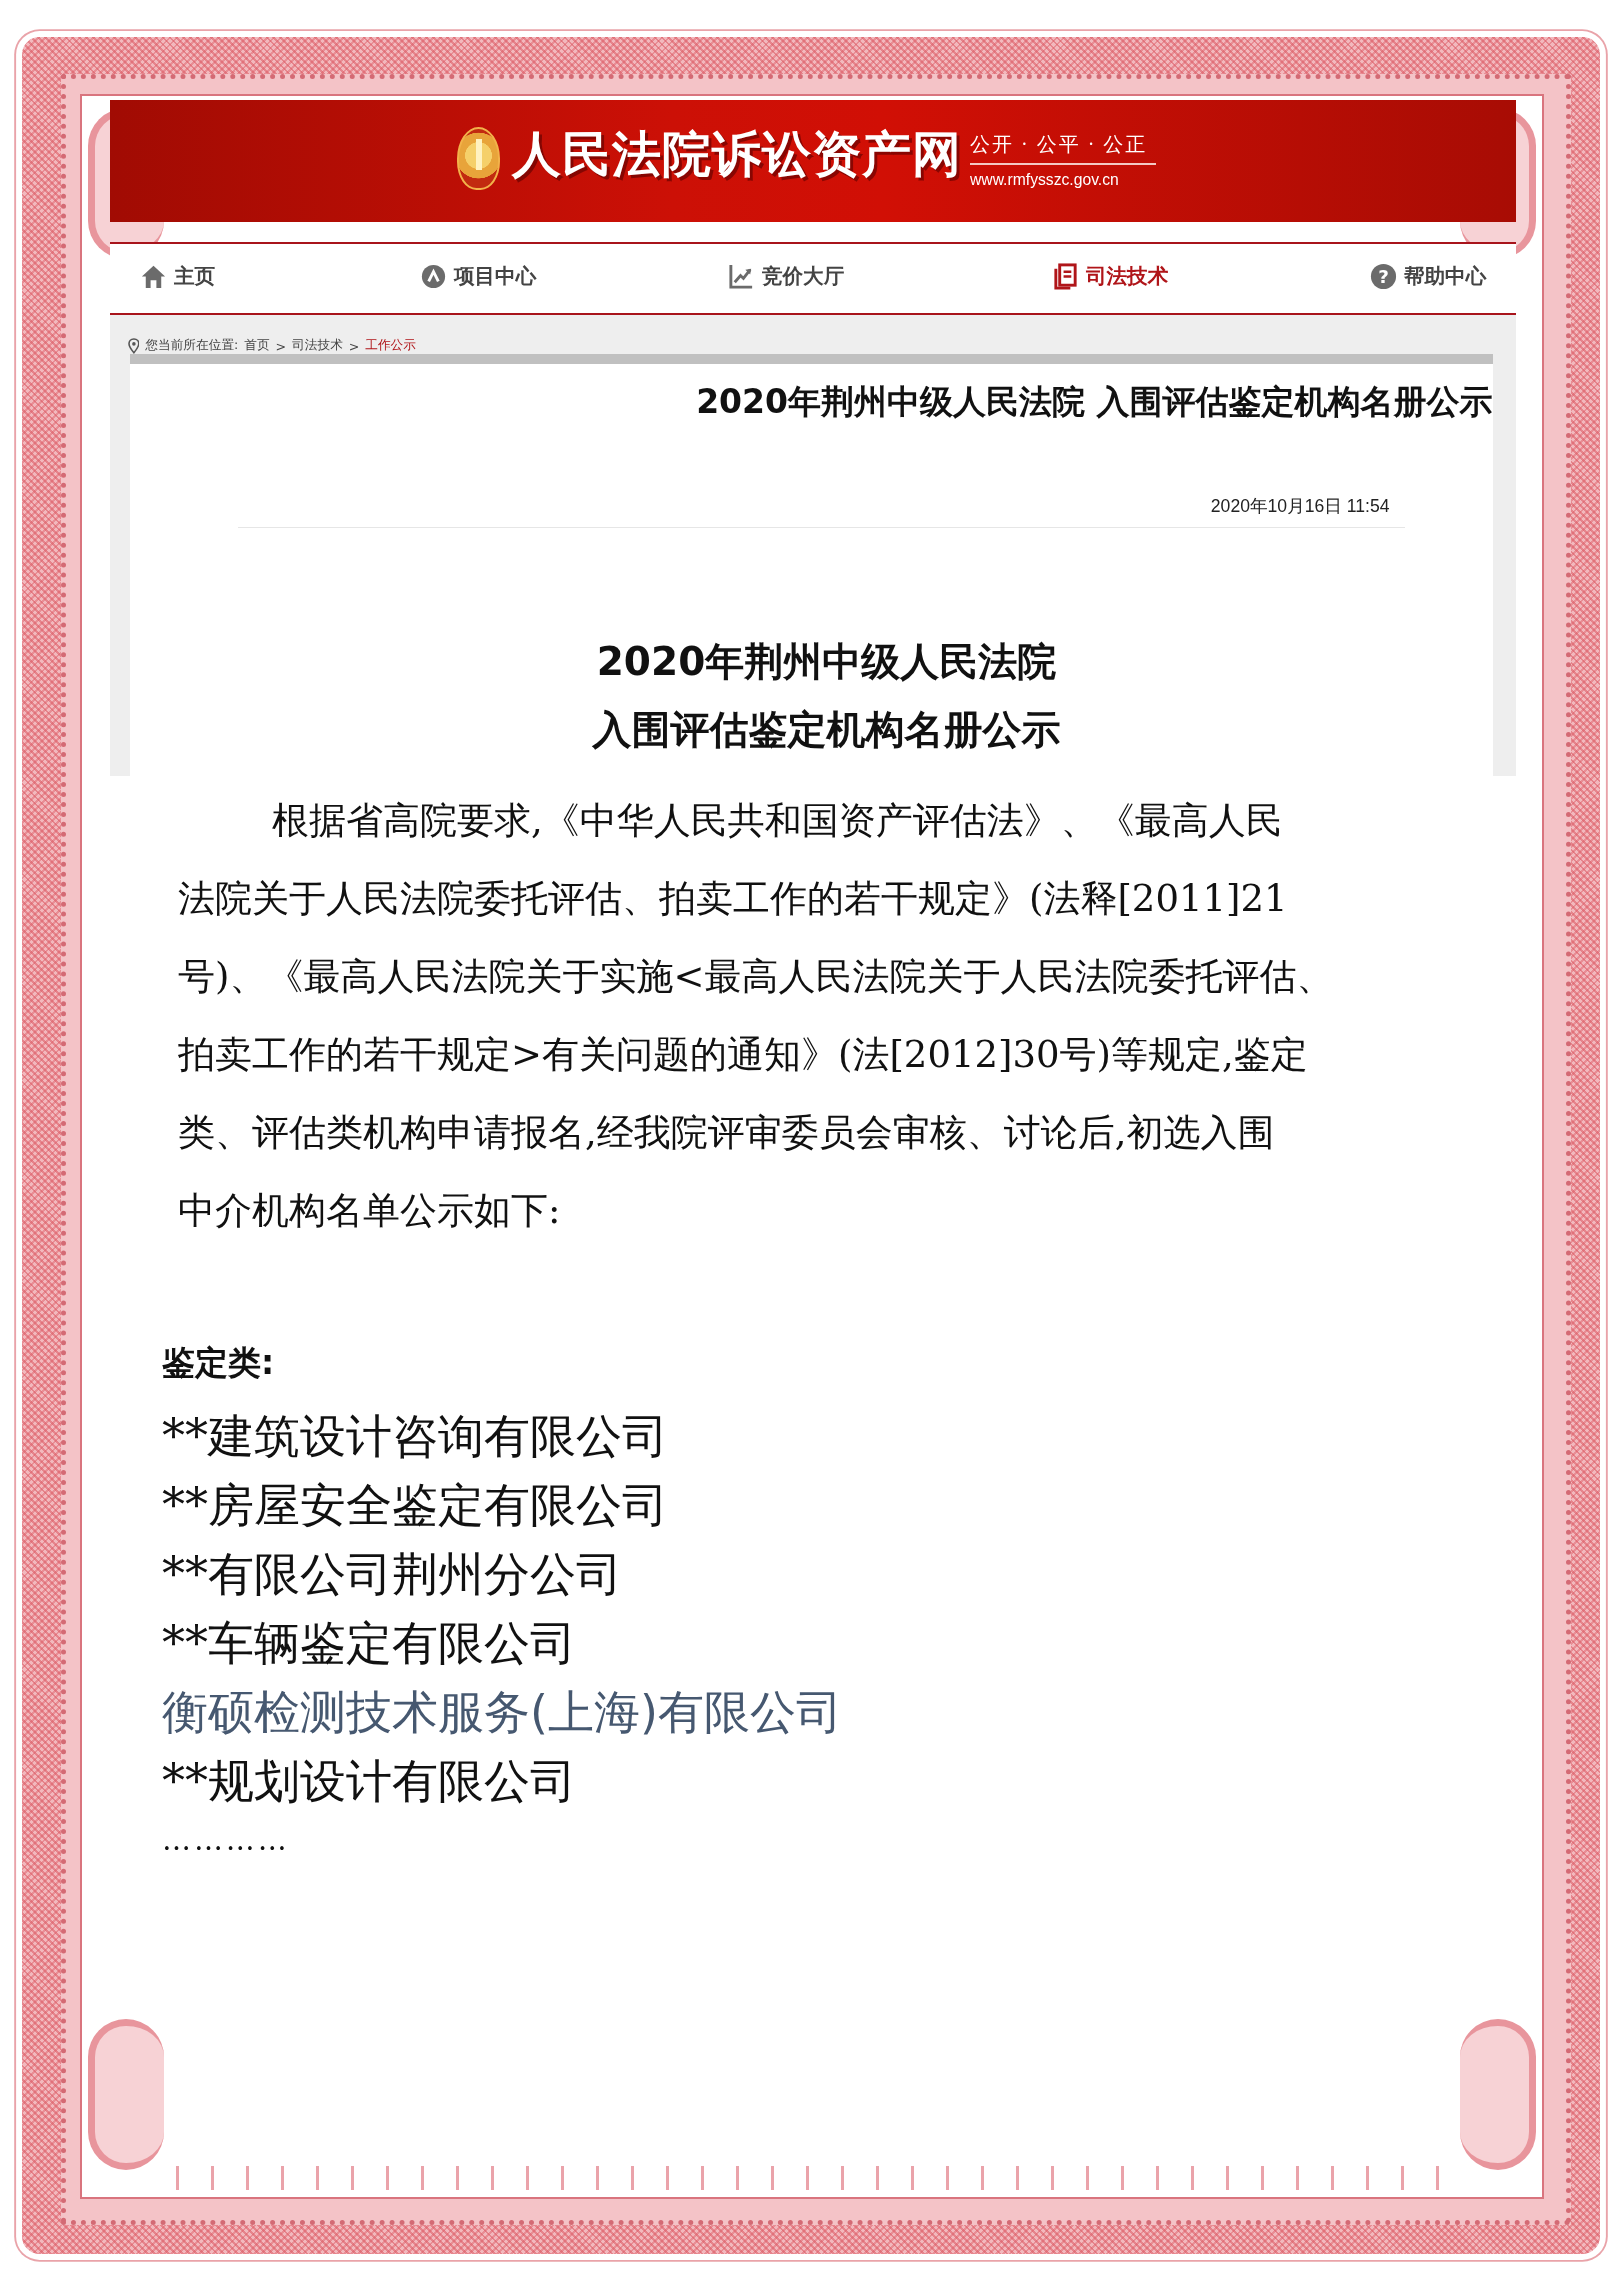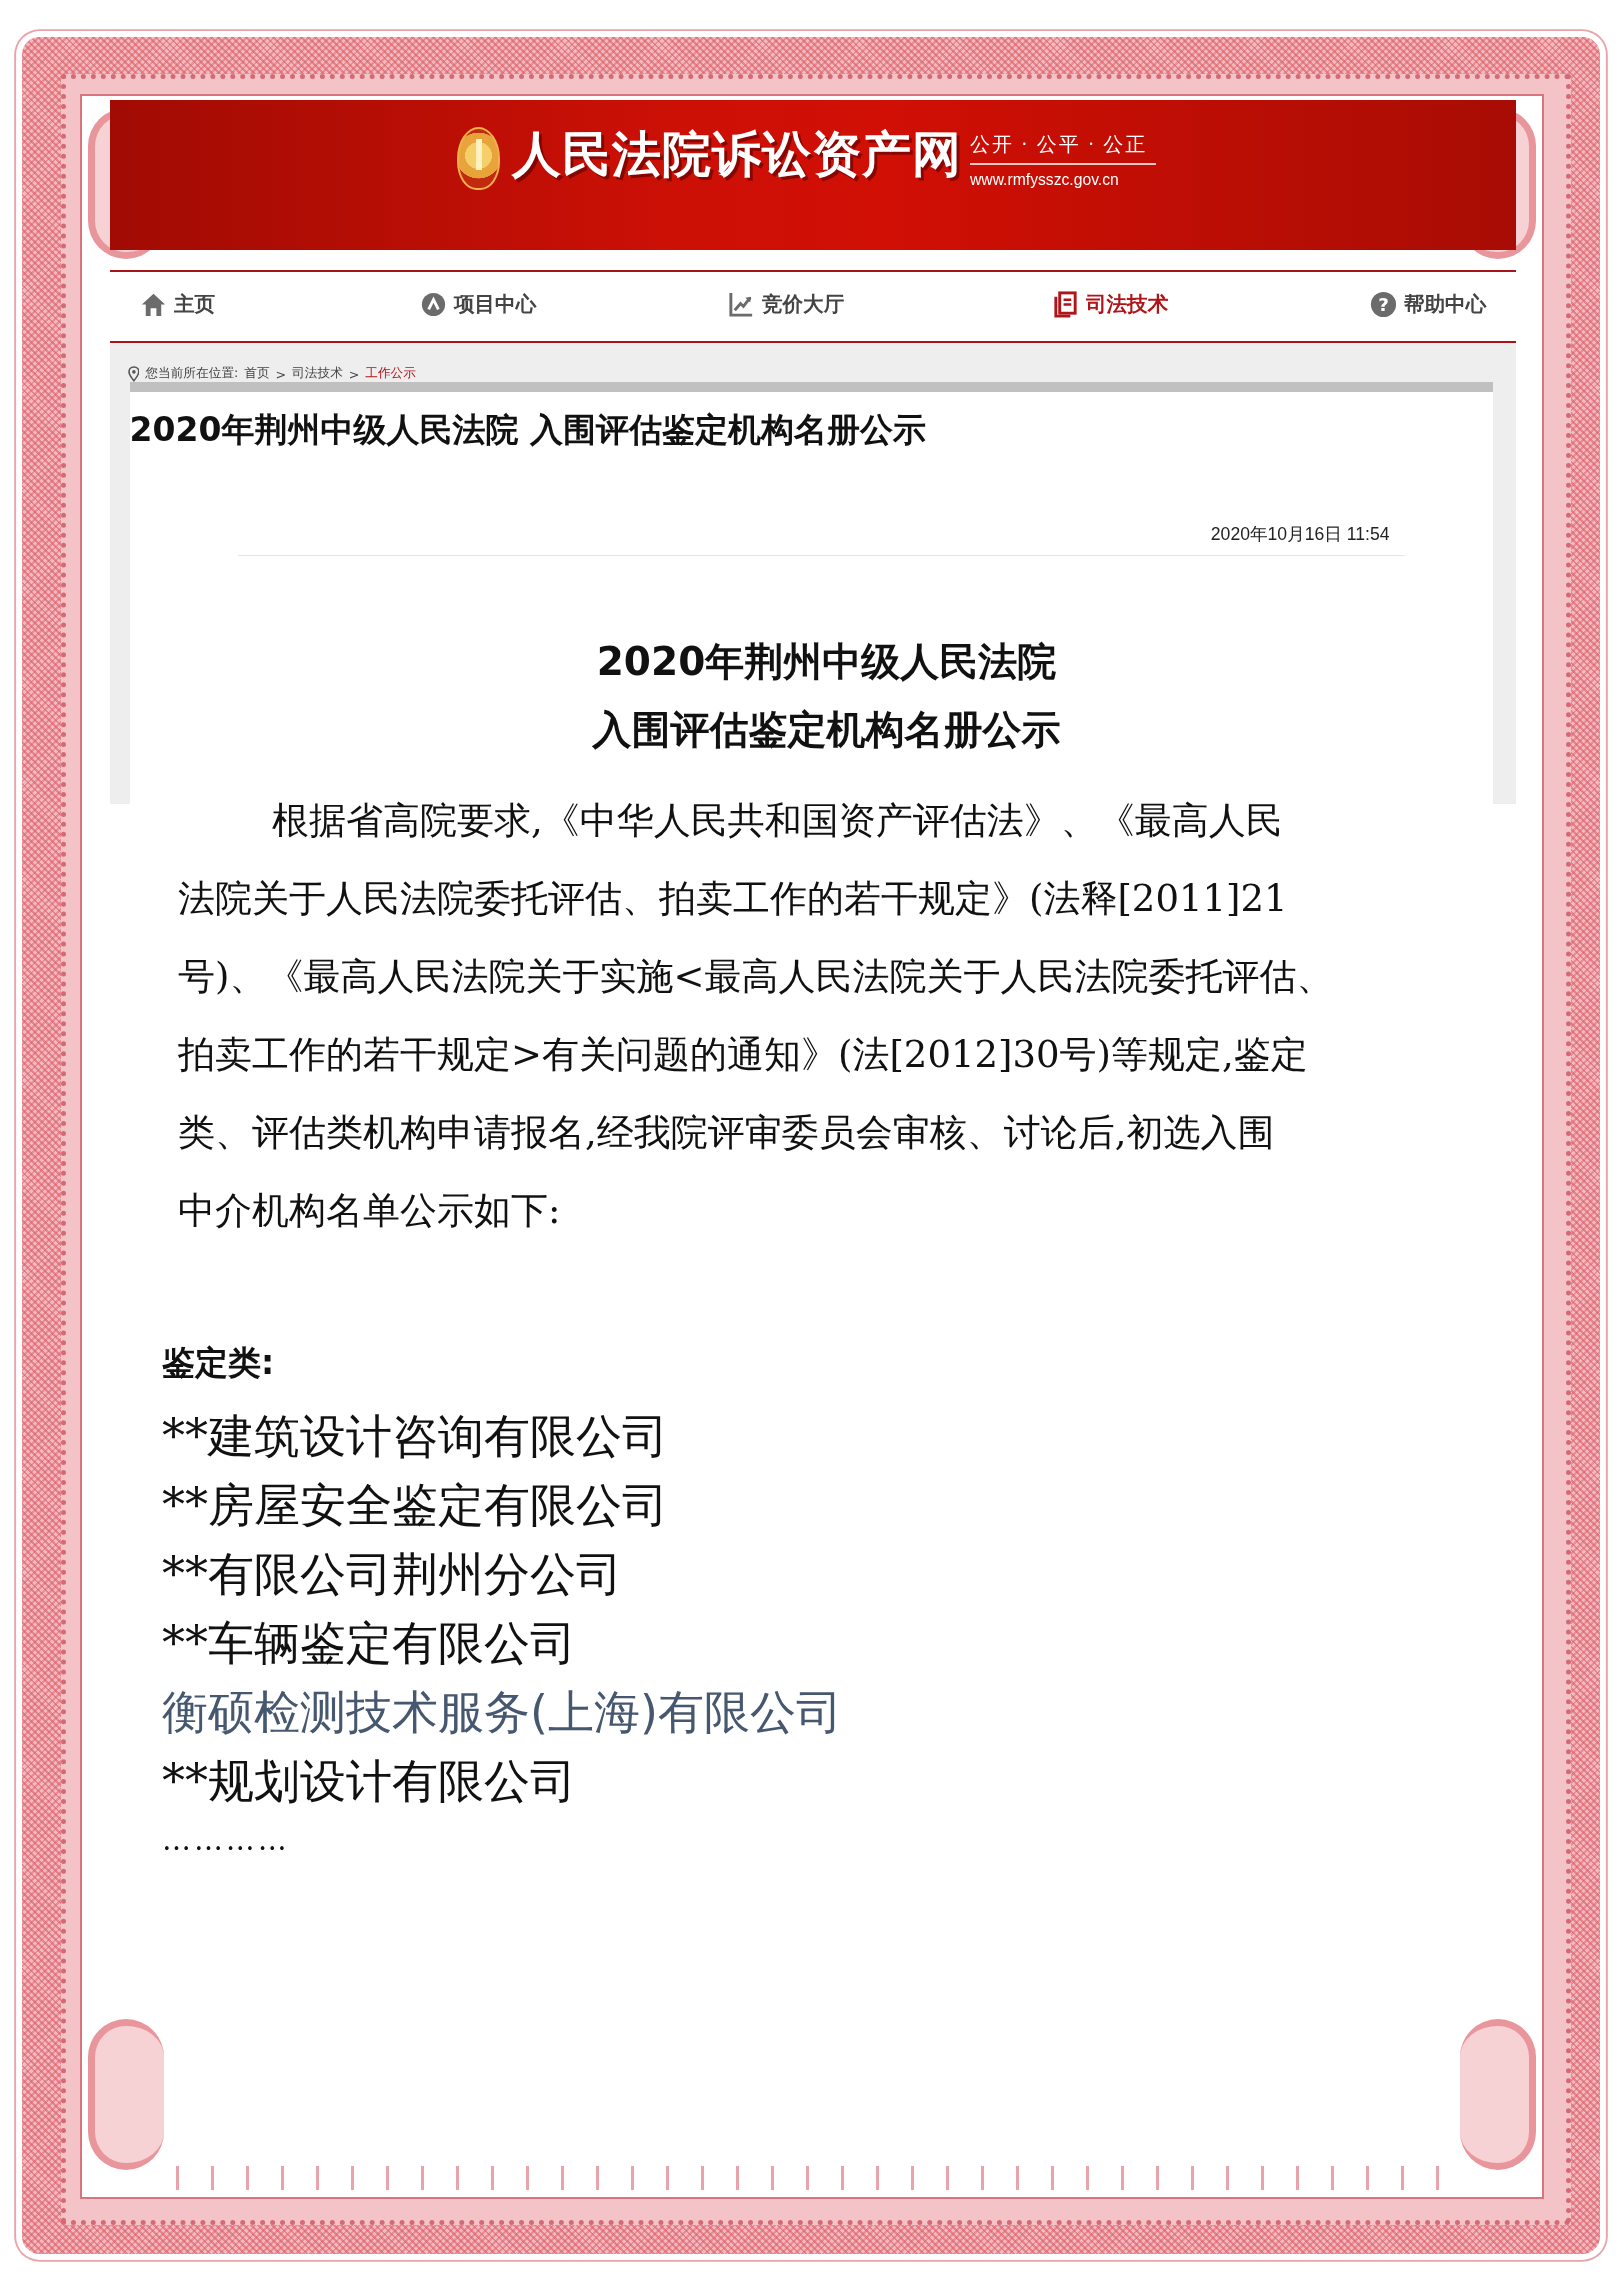--- a/index.html
+++ b/index.html
@@ -37,21 +37,21 @@
   .corner.bl { left:88px; top:2019px; border-right:none; }
   .corner.br { left:1460px; top:2019px; border-left:none; }
   .corner.tl { left:88px; top:108px; border-right:none; }
   .corner.tr { left:1460px; top:108px; border-left:none; }
 
   
   .site {
     position:absolute; left:110px; top:100px; width:1406px;
   }
   .banner {
-    height:150px;
+    height:122px;
     background: linear-gradient(90deg, #a10b03 0%, #cc1006 40%, #d10f05 55%, #a80c04 100%);
     position:relative;
   }
   .banner .emblem {
     position:absolute; left:347px; top:27.4px; width:39px; height:59px;
     border-radius:50% 50% 45% 45%;
     background: radial-gradient(circle at 50% 45%, #f5d06a 0 35%, #e8a43a 36% 60%, #c22a10 61%);
     border:2.9px solid #f2b24a;
   }
   .banner .emblem::after {
@@ -90,21 +90,21 @@
     font-size:12.7px; color:#444; gap:5.9px; font-family:"DejaVu Sans", sans-serif;
   }
   .crumbs .cur { color:#b01519; }
   .crumbs svg { width:11.8px; height:15.7px; }
 
   .article-wrap { background:#eeeeee; padding:0 23.5px 0 19.6px; }
   .article {
     background:#fff; border-top:10.8px solid #c0c0c0; height:412px; position:relative;
   }
   .article .h1 {
-    position:absolute; left:0; right:0; top:15.7px; text-align:left;
+    position:absolute; left:0; right:0; top:15.7px; text-align:right;
     font-size:33px; font-weight:bold; color:#111;
     font-family:"DejaVu Sans", sans-serif;
   }
   .article .date {
     position:absolute; right:103px; top:130px; font-size:17.6px; color:#222;
     font-family:"Liberation Sans", sans-serif;
   }
   .article .divider { position:absolute; left:108px; right:88px; top:163px; height:1px; background:#e6e6e6; }
 
   

